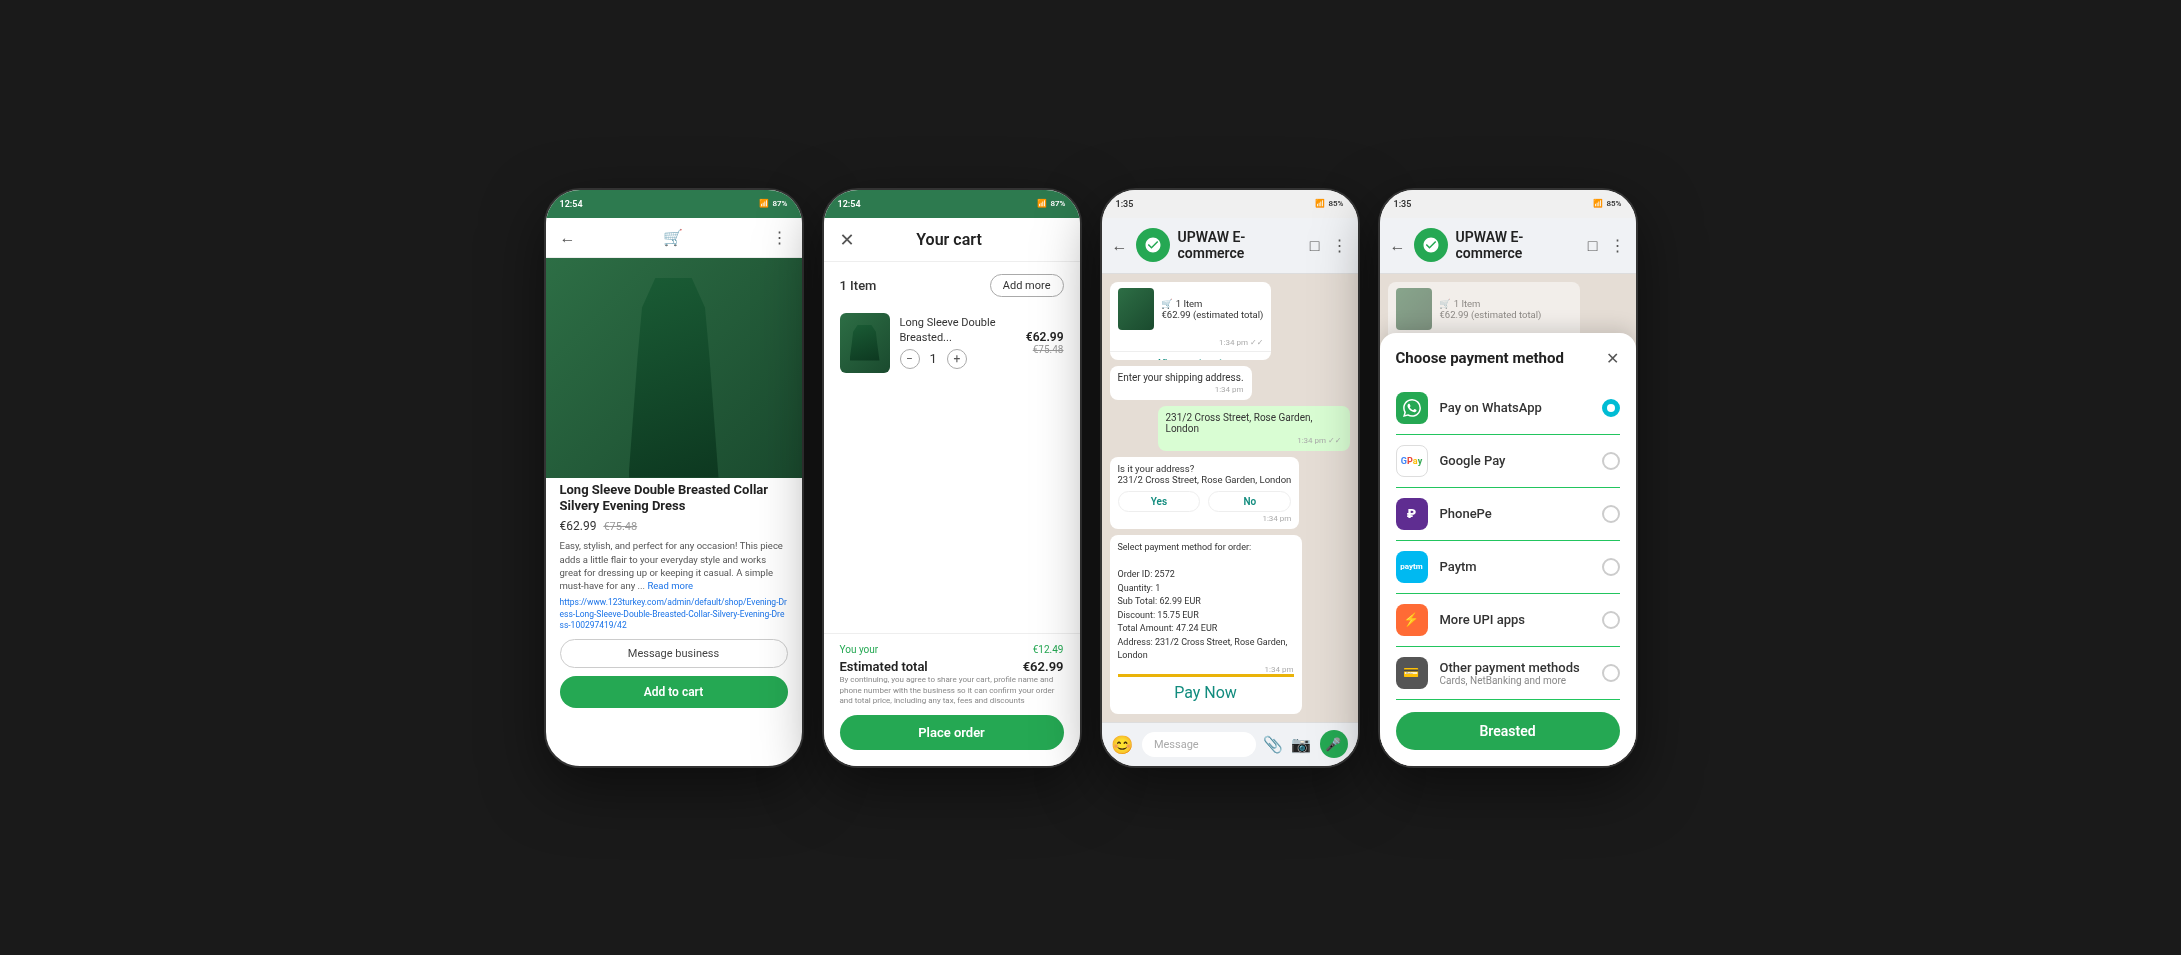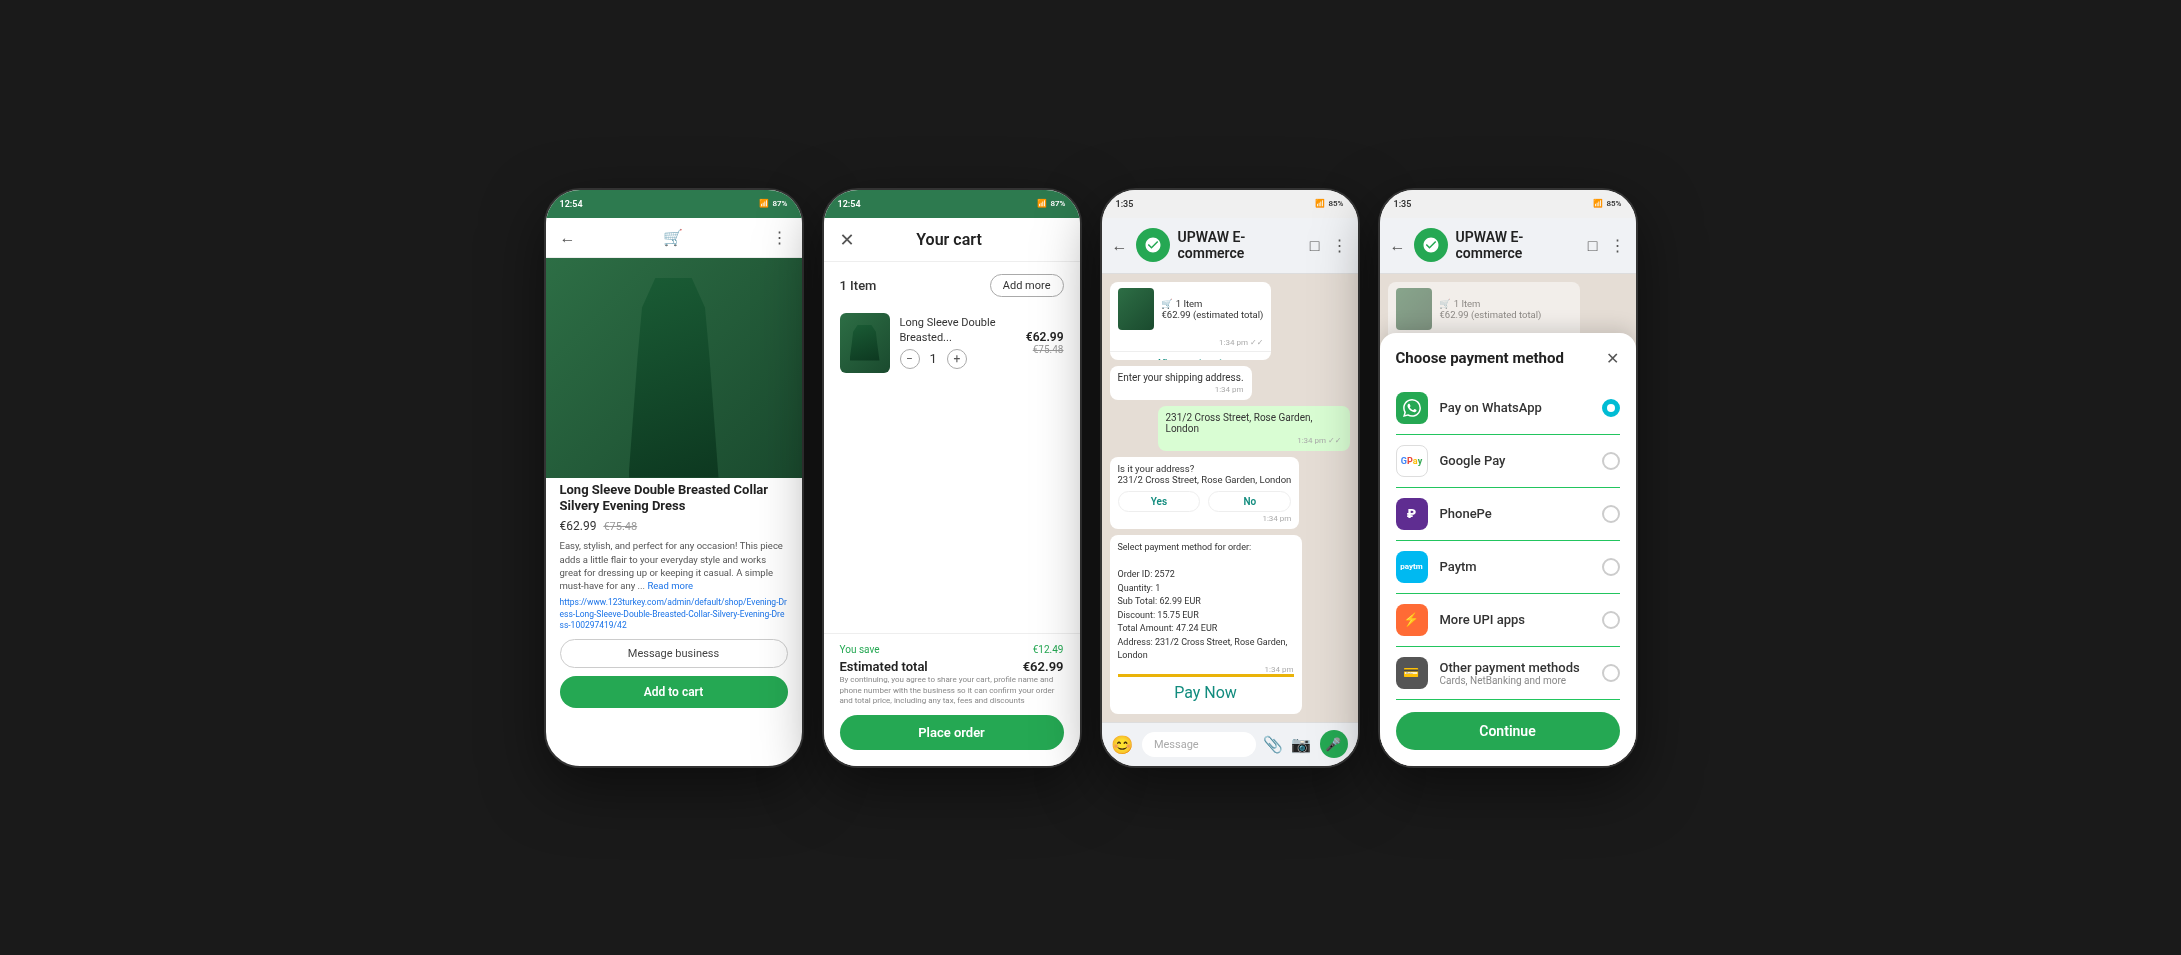--- a/index.html
+++ b/index.html
@@ -573,21 +573,21 @@
           <div class="qty-btn">+</div>
         </div>
       </div>
       <div class="cart-item-price">
         <div class="price-current">€62.99</div>
         <div class="price-original">€75.48</div>
       </div>
     </div>
     <div class="p2-footer">
       <div class="you-save">
-        <span>You save</span>
+        <span>You your</span>
         <span>€12.49</span>
       </div>
       <div class="estimated-total">
         <span>Estimated total</span>
         <span>€62.99</span>
       </div>
       <div class="disclaimer">By continuing, you agree to share your cart, profile name and phone number with the business so it can confirm your order and total price, including any tax, fees and discounts</div>
       <div class="place-order-btn">Place order</div>
     </div>
   </div>
@@ -765,18 +765,18 @@
         <div class="payment-option">
           <div class="payment-icon other">
             <span style="font-size:13px;">💳</span>
           </div>
           <div style="flex:1;">
             <div class="payment-label">Other payment methods</div>
             <div class="payment-sublabel">Cards, NetBanking and more</div>
           </div>
           <div class="radio-btn"></div>
         </div>
-        <div class="continue-btn">Continue</div>
+        <div class="continue-btn">Breasted</div>
       </div>
     </div>
   </div>
 
 </div>
 
 </body></html>

